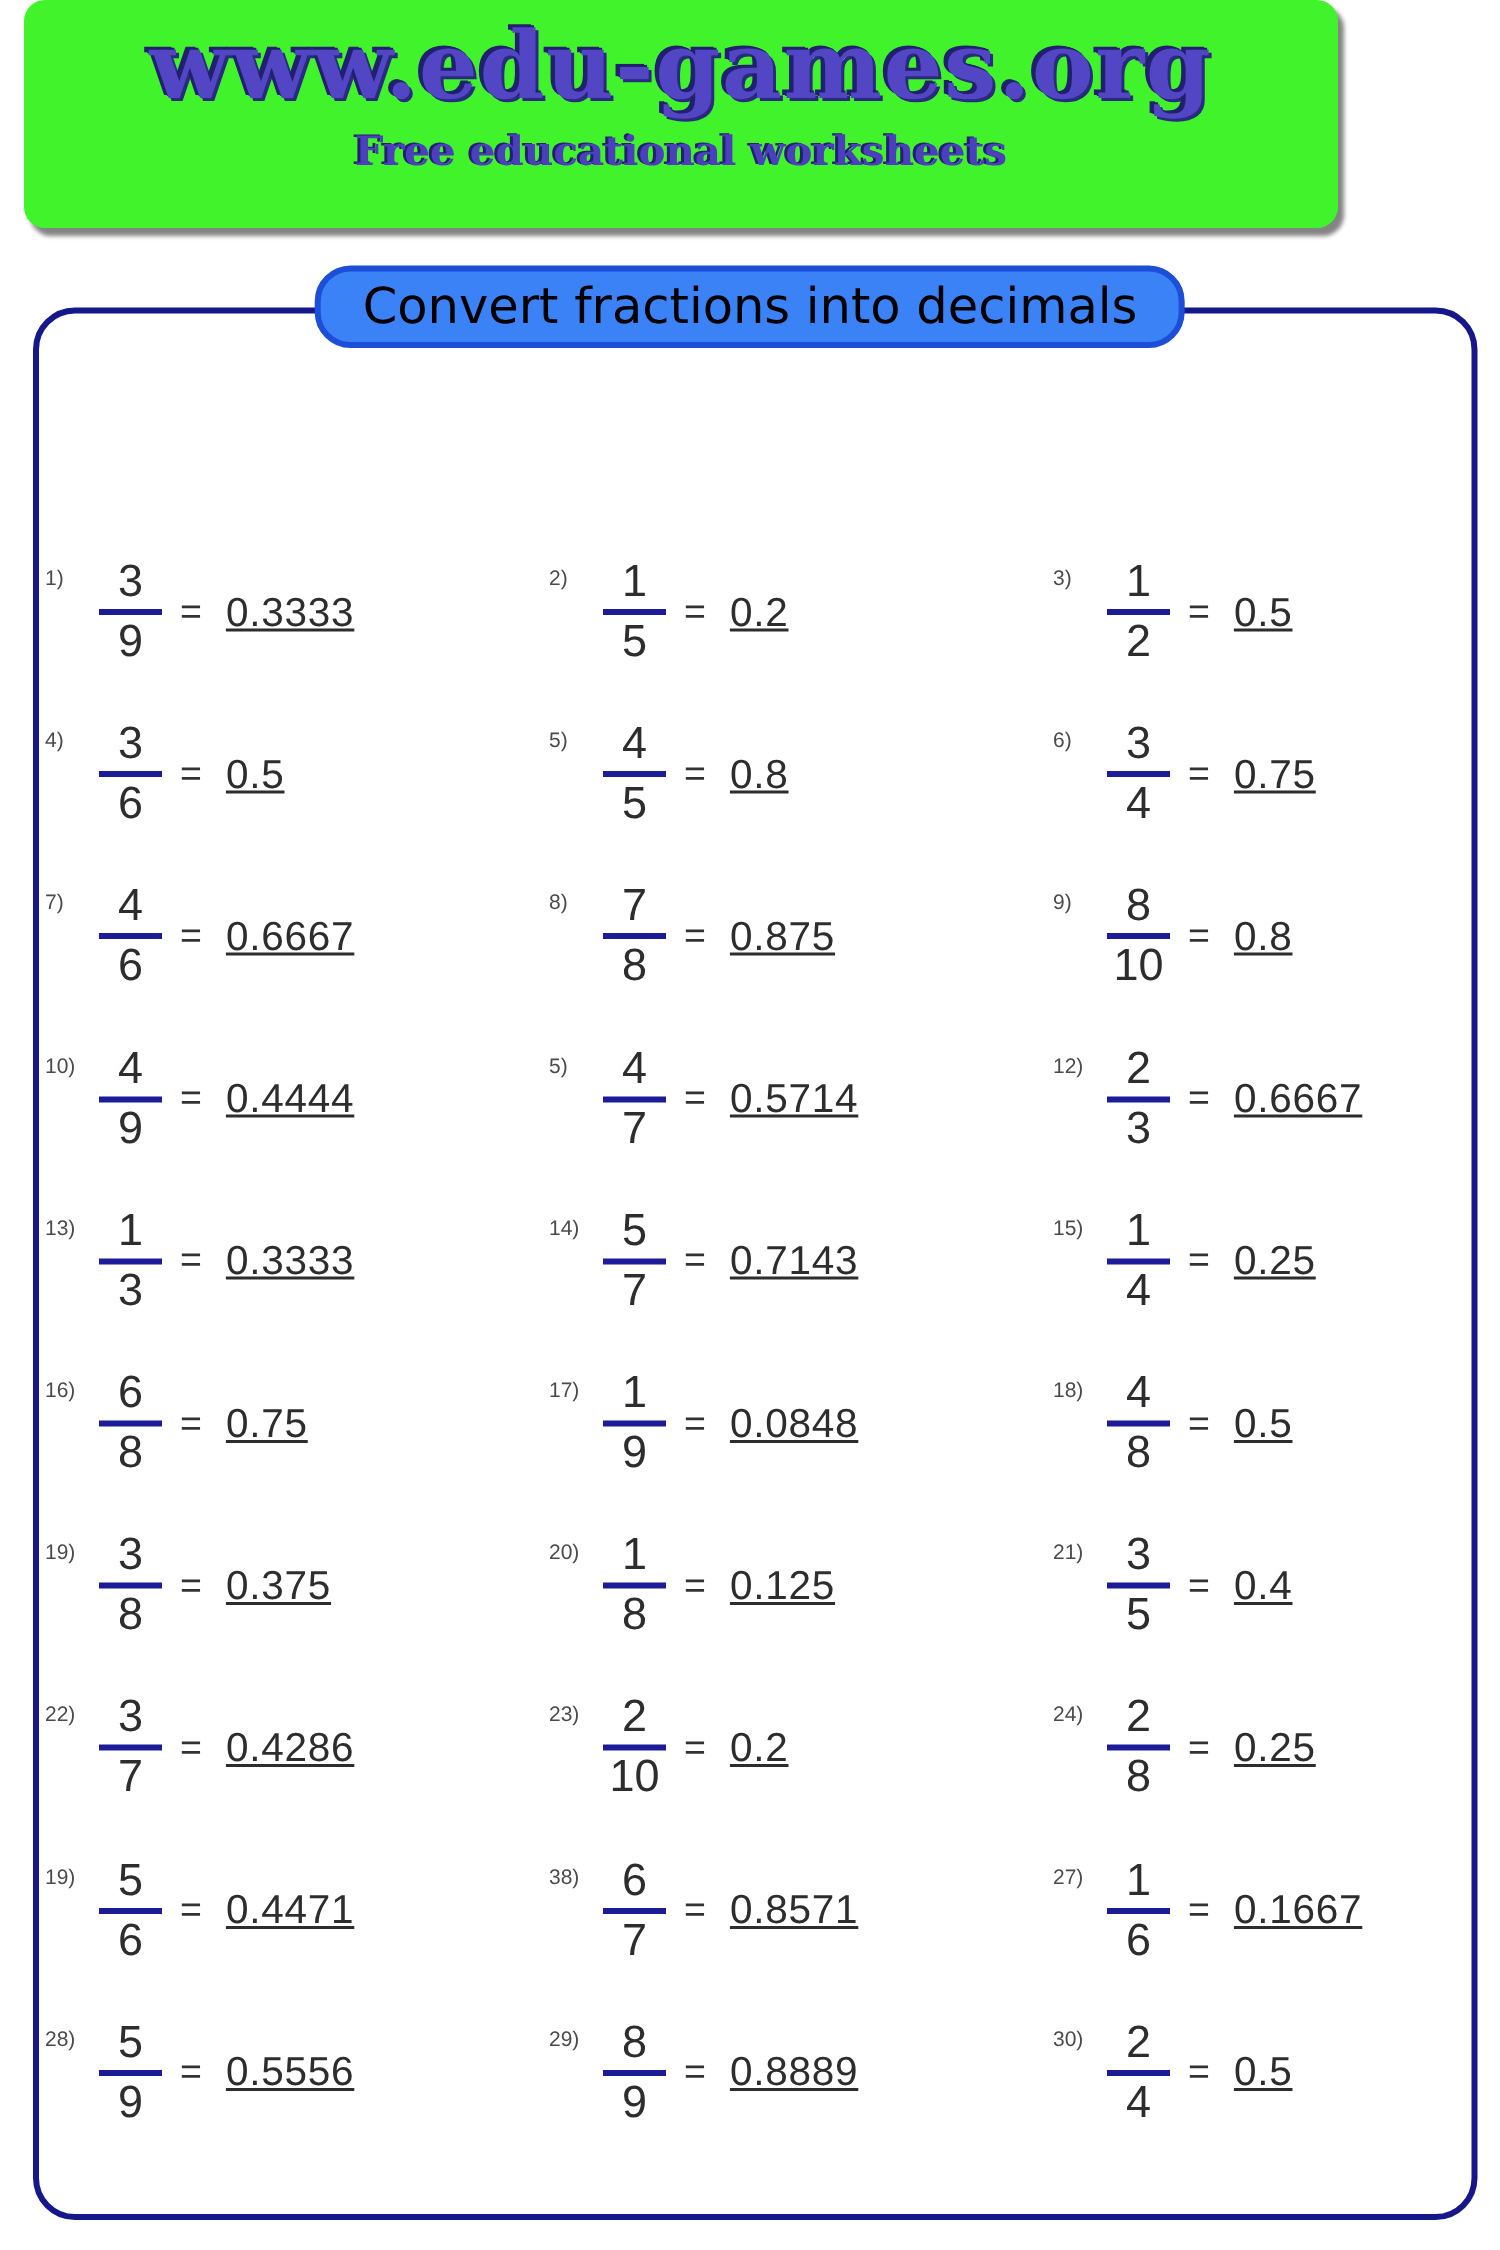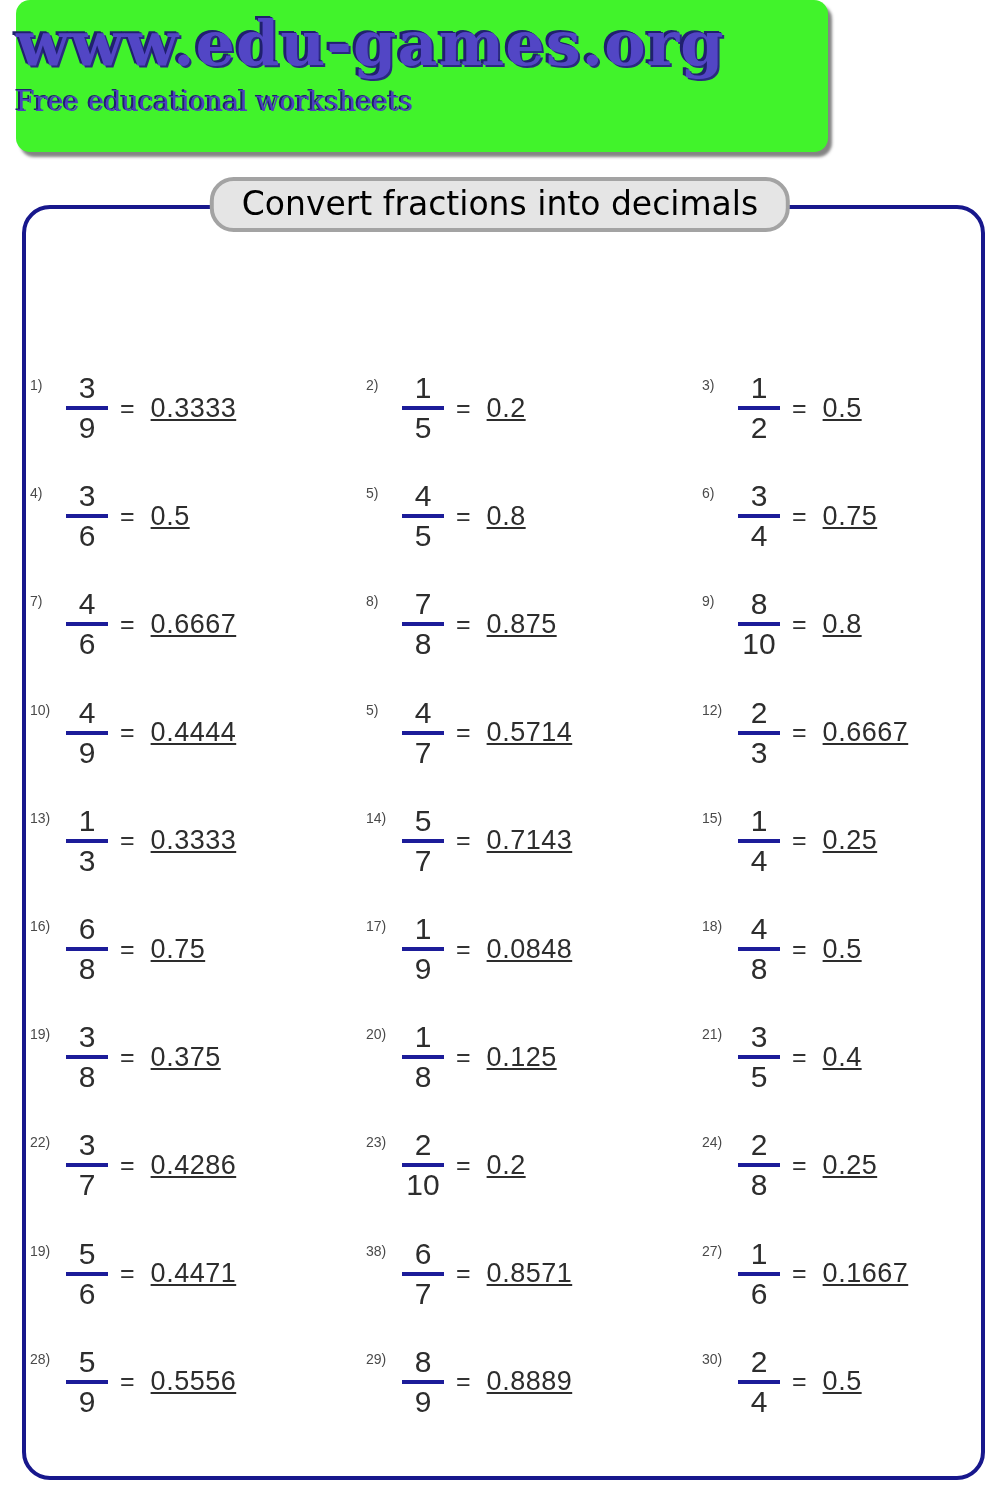--- a/index.html
+++ b/index.html
@@ -11,58 +11,58 @@
     position: relative;
     font-family: "Liberation Sans", sans-serif;
     overflow: hidden;
   }
 
   
   .site-header {
     position: absolute;
     left: 16px;
     top: 0;
-    width: 812px;
+    width: 876px;
     height: 152px;
     background: #41f32b;
     border-radius: 14px;
     box-shadow: 4px 5px 3px rgba(110,110,110,0.85);
-    text-align: left;
+    text-align: center;
     z-index: 1;
   }
   .site-title {
     margin: 0;
     padding-top: 8px;
     font-family: "DejaVu Serif", serif;
     font-weight: bold;
     font-size: 62px;
     line-height: 72px;
     letter-spacing: 1px;
     color: #5246c5;
     text-shadow: -3px -2px 0 #20206e, -1px -1px 0 #20206e, 2px 2px 0 #2a2a80;
   }
   .site-subtitle {
     margin: 0;
     margin-top: 6px;
     font-family: "DejaVu Serif", serif;
-    font-weight: normal;
+    font-weight: bold;
     font-size: 27px;
     color: #4b3fbe;
     text-shadow: -2px -1px 0 #20206e;
   }
 
   
   .title-badge {
     position: absolute;
     top: 177px;
     left: 50%;
     transform: translateX(-50%);
     z-index: 3;
-    background: #e5e5e5;
-    border: 4px solid #a3a3a3;
+    background: #3b82f6;
+    border: 4px solid #1d4ed8;
     border-radius: 24px;
     padding: 3px 28px 5px 28px;
     font-family: "DejaVu Sans", sans-serif;
     font-size: 33px;
     font-weight: 500;
     color: #000000;
     white-space: nowrap;
   }
 
   

